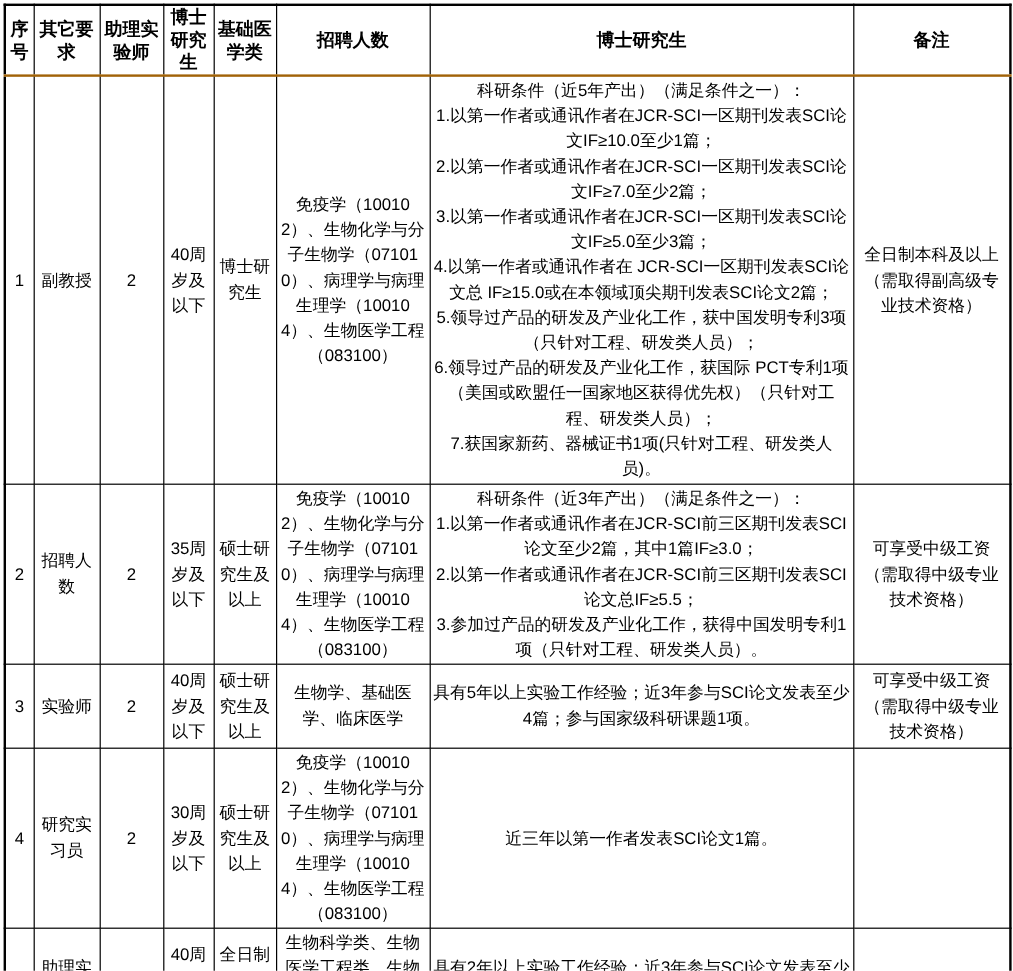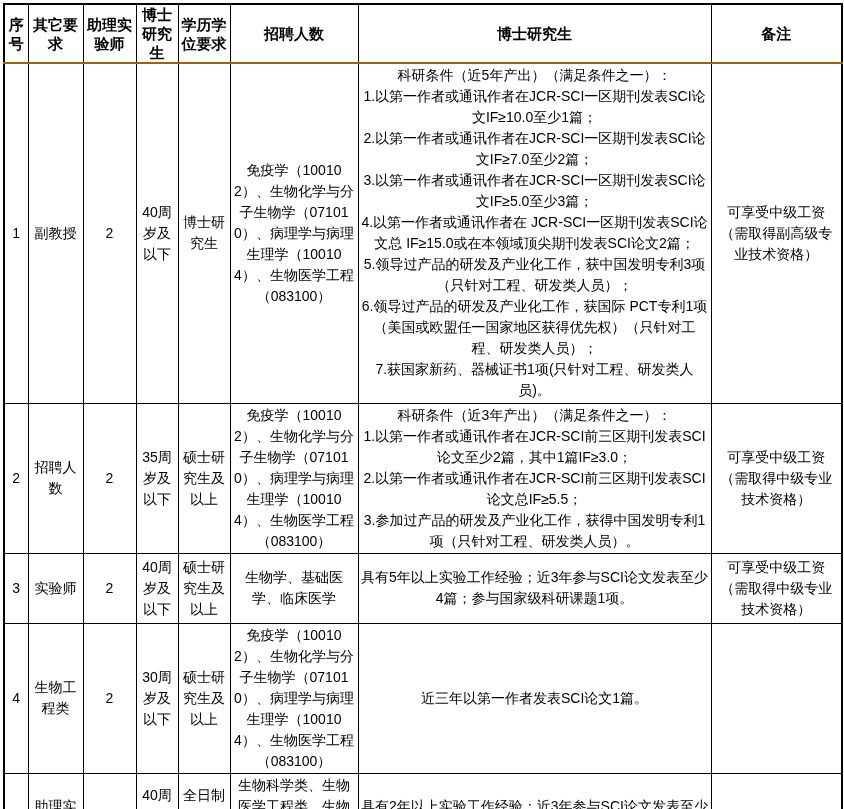--- a/index.html
+++ b/index.html
@@ -74,21 +74,21 @@
       <col class="c-major">
       <col class="c-other">
       <col class="c-remark">
     </colgroup>
     <thead>
       <tr id="header-row">
           <th>序号</th>
           <th>其它要求</th>
           <th>助理实验师</th>
           <th>博士研究生</th>
-          <th>学历学位要求</th>
+          <th>基础医学类</th>
           <th>招聘人数</th>
           <th>博士研究生</th>
           <th>备注</th>
         </tr>
     </thead>
     <tbody id="table-body">
         <tr>
           <td class="col-no">1</td>
           <td class="col-position">副教授</td>
           <td class="col-count">2</td>
@@ -96,21 +96,21 @@
           <td class="col-education">博士研究生</td>
           <td class="col-major">免疫学（100102）、生物化学与分子生物学（071010）、病理学与病理生理学（100104）、生物医学工程（083100）</td>
           <td class="col-other">科研条件（近5年产出）（满足条件之一）：
 1.以第一作者或通讯作者在JCR-SCI一区期刊发表SCI论文IF≥10.0至少1篇；
 2.以第一作者或通讯作者在JCR-SCI一区期刊发表SCI论文IF≥7.0至少2篇；
 3.以第一作者或通讯作者在JCR-SCI一区期刊发表SCI论文IF≥5.0至少3篇；
 4.以第一作者或通讯作者在 JCR-SCI一区期刊发表SCI论文总 IF≥15.0或在本领域顶尖期刊发表SCI论文2篇；
 5.领导过产品的研发及产业化工作，获中国发明专利3项（只针对工程、研发类人员）；
 6.领导过产品的研发及产业化工作，获国际 PCT专利1项（美国或欧盟任一国家地区获得优先权）（只针对工程、研发类人员）；
 7.获国家新药、器械证书1项(只针对工程、研发类人员)。</td>
-          <td class="col-remark">可享受中级工资（需取得副高级专业技术资格）</td>
+          <td class="col-remark">全日制本科及以上（需取得副高级专业技术资格）</td>
         </tr>
         <tr>
           <td class="col-no">2</td>
           <td class="col-position">招聘人数</td>
           <td class="col-count">2</td>
           <td class="col-age">35周岁及以下</td>
           <td class="col-education">硕士研究生及以上</td>
           <td class="col-major">免疫学（100102）、生物化学与分子生物学（071010）、病理学与病理生理学（100104）、生物医学工程（083100）</td>
           <td class="col-other">科研条件（近3年产出）（满足条件之一）：
 1.以第一作者或通讯作者在JCR-SCI前三区期刊发表SCI论文至少2篇，其中1篇IF≥3.0；
@@ -123,21 +123,21 @@
           <td class="col-position">实验师</td>
           <td class="col-count">2</td>
           <td class="col-age">40周岁及以下</td>
           <td class="col-education">硕士研究生及以上</td>
           <td class="col-major">生物学、基础医学、临床医学</td>
           <td class="col-other">具有5年以上实验工作经验；近3年参与SCI论文发表至少4篇；参与国家级科研课题1项。</td>
           <td class="col-remark">可享受中级工资（需取得中级专业技术资格）</td>
         </tr>
         <tr>
           <td class="col-no">4</td>
-          <td class="col-position">生物工程类</td>
+          <td class="col-position">研究实习员</td>
           <td class="col-count">2</td>
           <td class="col-age">30周岁及以下</td>
           <td class="col-education">硕士研究生及以上</td>
           <td class="col-major">免疫学（100102）、生物化学与分子生物学（071010）、病理学与病理生理学（100104）、生物医学工程（083100）</td>
           <td class="col-other">近三年以第一作者发表SCI论文1篇。</td>
           <td class="col-remark"></td>
         </tr>
         <tr>
           <td class="col-no">5</td>
           <td class="col-position">助理实验师</td>

